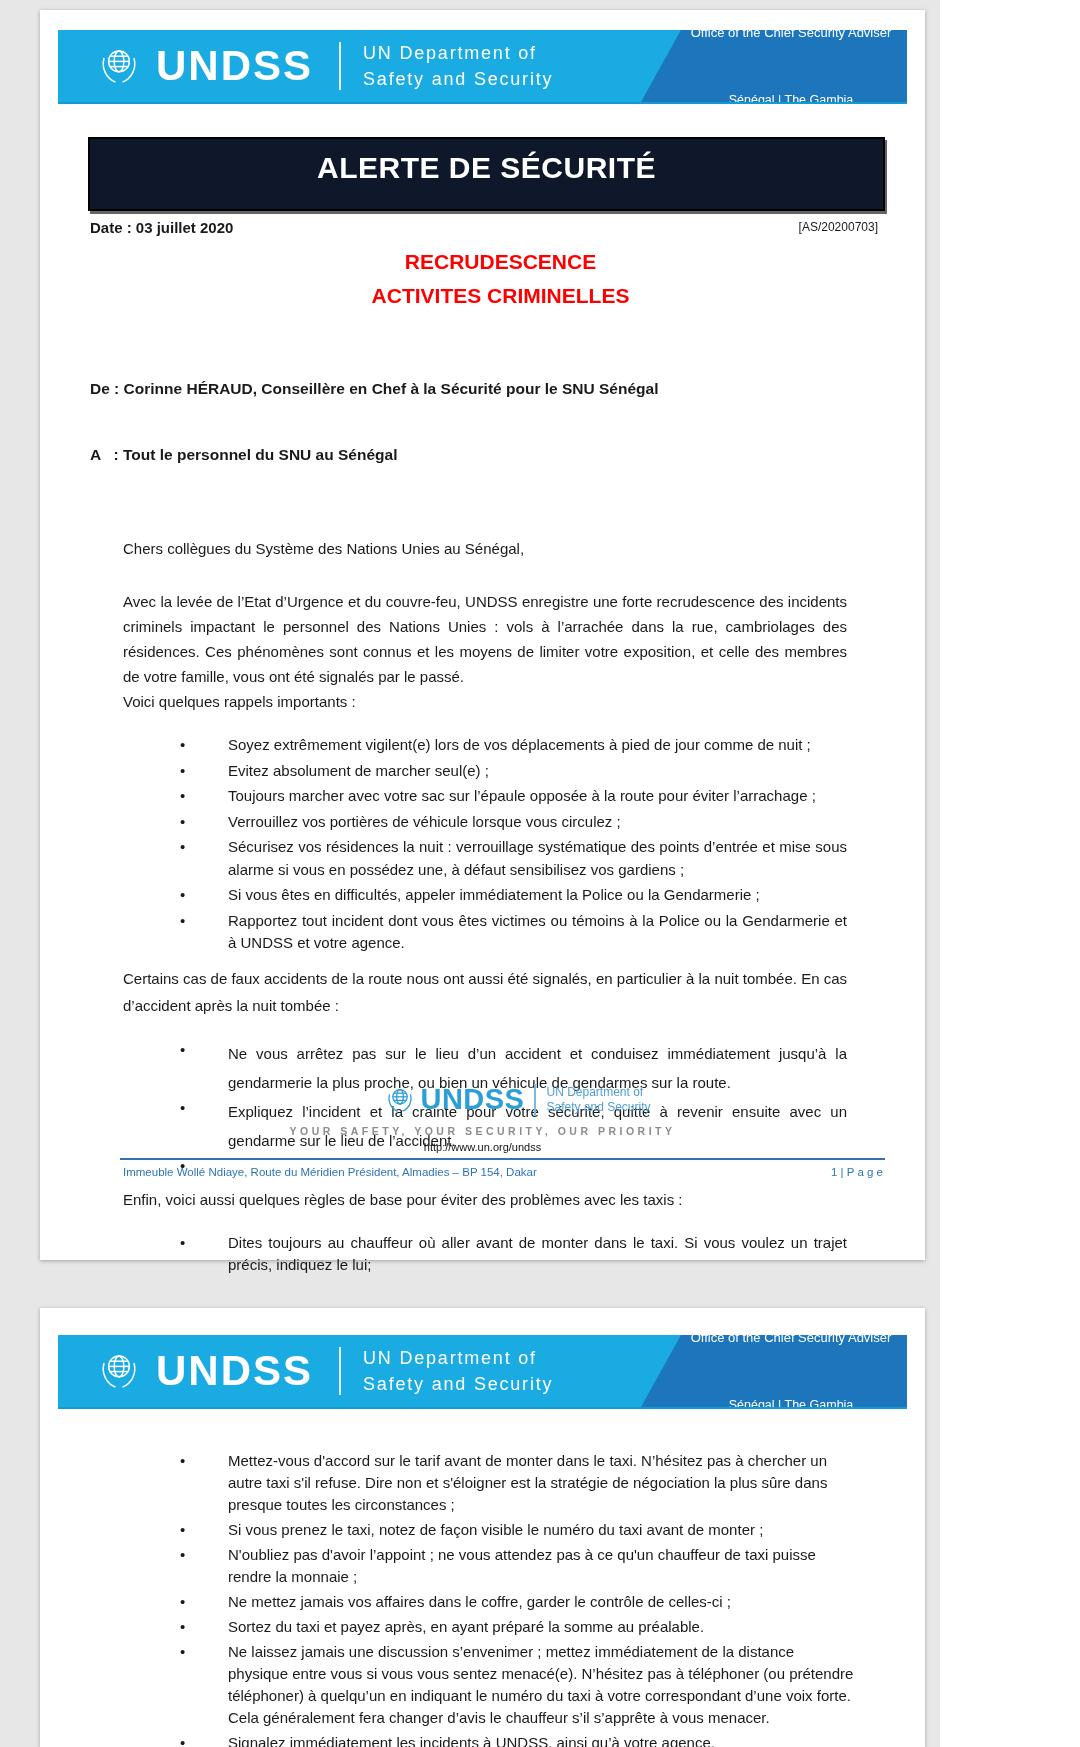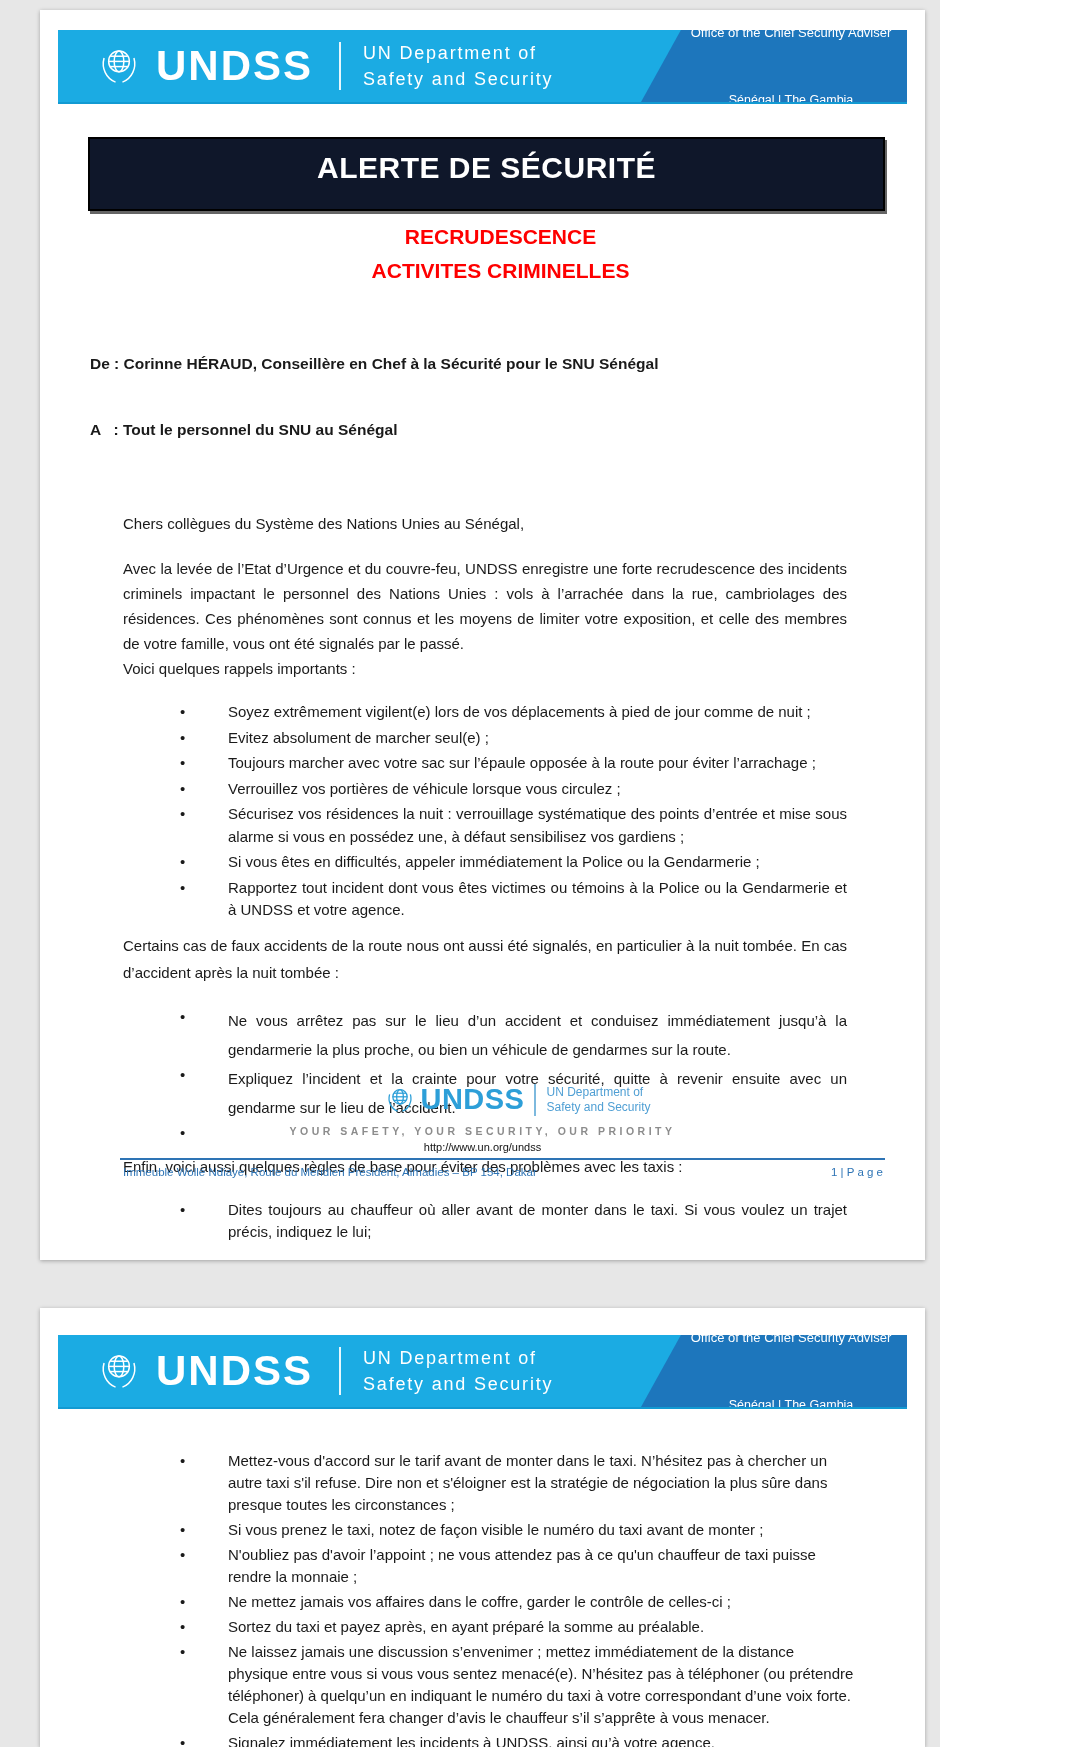--- a/index.html
+++ b/index.html
@@ -54,21 +54,21 @@
   .date { font-weight:bold; font-size:15px; }
   .ref { font-size:12px; padding-top:1px; }
 
   .doc-title { text-align:center; margin-top:9px; color:#fe0000; font-weight:bold; font-size:21px; line-height:34px;margin-left:36px; }
 
   .fromto { margin:21px 50px 0 50px; font-weight:bold; font-size:15.5px; line-height:22px; white-space:pre-wrap; }
 
   
   .body-text { margin:26px 78px 0 83px; font-size:15px; }
   .para { text-align:justify; line-height:25px; margin:0; }
-  .mt18 { margin-top:20px; }
+  .mt18 { margin-top:28px; }
   .mt26 { margin-top:10px; }
   .blist { margin-top:20px; }
   .bullet-item { display:flex; margin-bottom:3px; }
   .bullet-marker { flex:none; width:105px; padding-left:57px; box-sizing:border-box; line-height:22px; }
   .bullet-text { flex:1; line-height:22.5px; text-align:justify; }
   .blist--spaced .bullet-text { line-height:29px; }
   .blist--spaced .bullet-item { margin-bottom:0; }
   #page2 .bullet-text { text-align:left; line-height:22px; }
 
   
@@ -121,20 +121,24 @@
       <div class="banner-ribbon">
         <div class="ribbon-line1">Office of the Chief Security Adviser</div>
         <div class="ribbon-line2">Sénégal | The Gambia</div>
       </div>
     </div>
 
     <div class="alert-box">
       <span class="alert-title">ALERTE DE SÉCURITÉ</span>
     </div>
 
+    <div class="meta-row">
+      <span class="date">Date : 03 juillet 2020</span>
+      <span class="ref">[AS/20200703]</span>
+    </div>
 
     <div class="doc-title">
       <div>RECRUDESCENCE</div>
       <div>ACTIVITES CRIMINELLES</div>
     </div>
 
     <div class="fromto">
       <div>De : Corinne HÉRAUD, Conseillère en Chef à la Sécurité pour le SNU Sénégal</div>
       <div>A   : Tout le personnel du SNU au Sénégal</div>
     </div>

